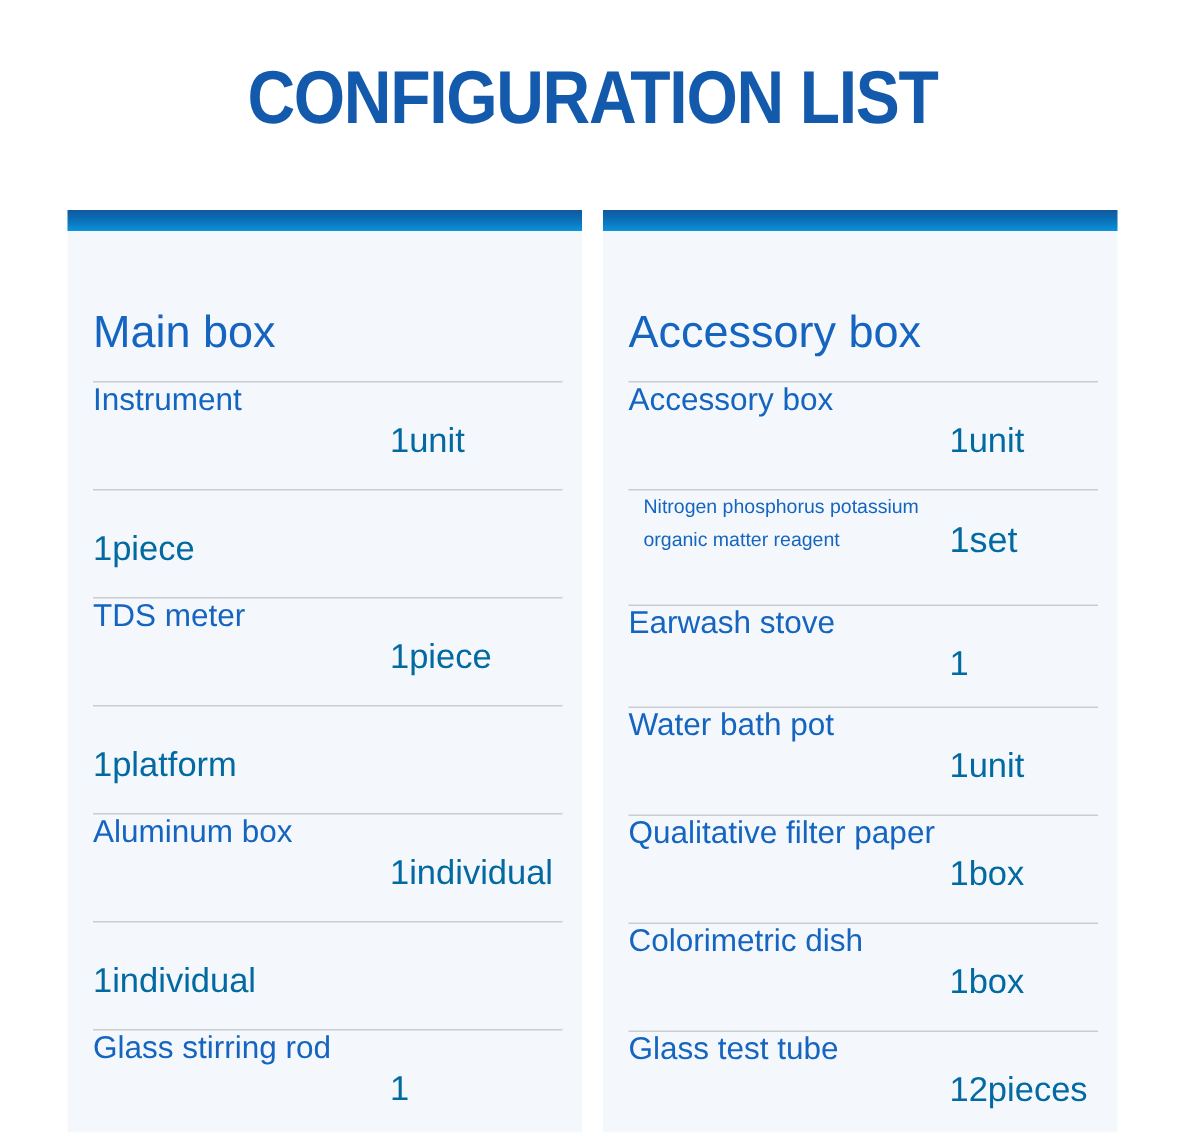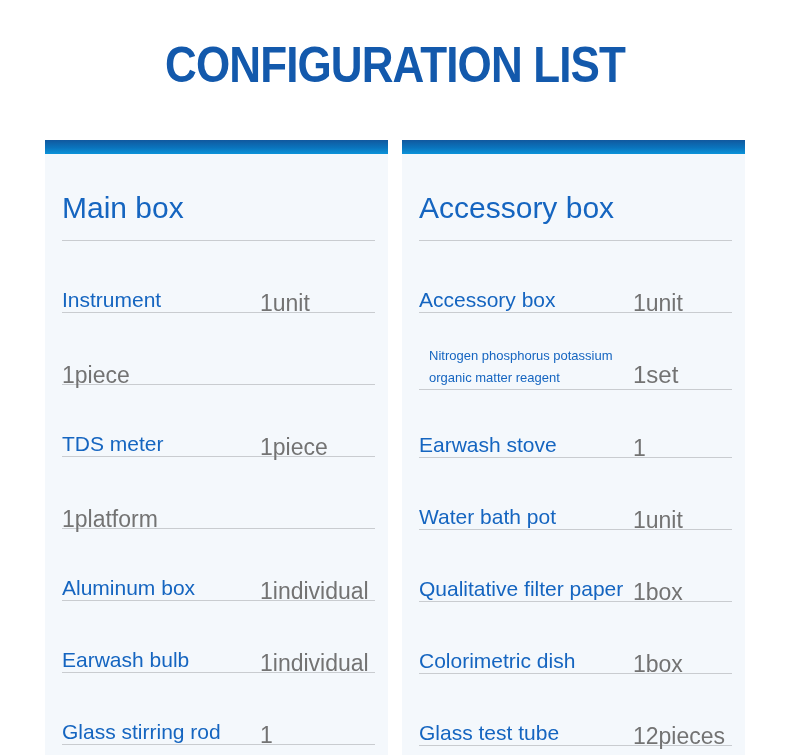--- a/index.html
+++ b/index.html
@@ -33,48 +33,49 @@
     height: 14px;
     background: linear-gradient(180deg, #11589e 0%, #0a74bd 55%, #0b93d9 100%);
   }
   .panel-body {
     background: #f4f8fc;
     height: 601px;
     padding: 0 13px 0 17px;
     overflow: hidden;
   }
   .panel-head {
-    height: 87px;
+    height: 101px;
     display: flex;
     align-items: flex-end;
     padding-bottom: 15px;
     border-bottom: 1px solid #c9ccd0;
   }
   .panel-head .head-text {
     font-size: 30px;
     color: #1565c0;
   }
   .row {
     height: 72px;
     display: flex;
-    align-items: flex-end;
+    align-items: flex-start;
     border-bottom: 1px solid #c9ccd0;
   }
   .row .label {
     flex: 0 0 198px;
     font-size: 21px;
     color: #1565c0;
     white-space: nowrap;
   }
   .panel-accessory .row .label { flex: 0 0 214px; }
   .row .qty {
     font-size: 23px;
-    color: #737373;
+    color: #0369a1;
     white-space: nowrap;
     transform: translateY(5px);
+    margin-top: 20px;
   }
   
   .row.row-small { height: 77px; }
   .row.row-small .label {
     font-size: 13px;
     line-height: 22px;
     white-space: normal;
     padding-left: 10px;
   }
   .row.row-small .qty { font-size: 24px; transform: translateY(0); }
@@ -105,21 +106,20 @@
         <span class="qty">1piece</span>
       </div>
       <div class="row">
         <span class="qty">1platform</span>
       </div>
       <div class="row">
         <span class="label">Aluminum box</span>
         <span class="qty">1individual</span>
       </div>
       <div class="row">
-        <span class="label">Earwash bulb</span>
         <span class="qty">1individual</span>
       </div>
       <div class="row">
         <span class="label">Glass stirring rod</span>
         <span class="qty">1</span>
       </div>
     </div>
   </div>
 
   <div class="panel panel-accessory">

